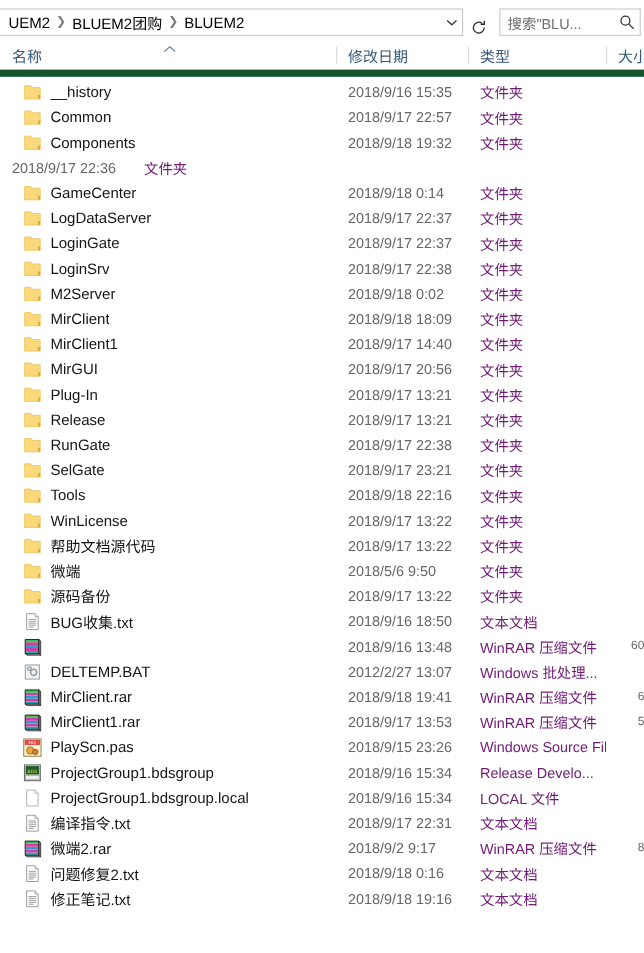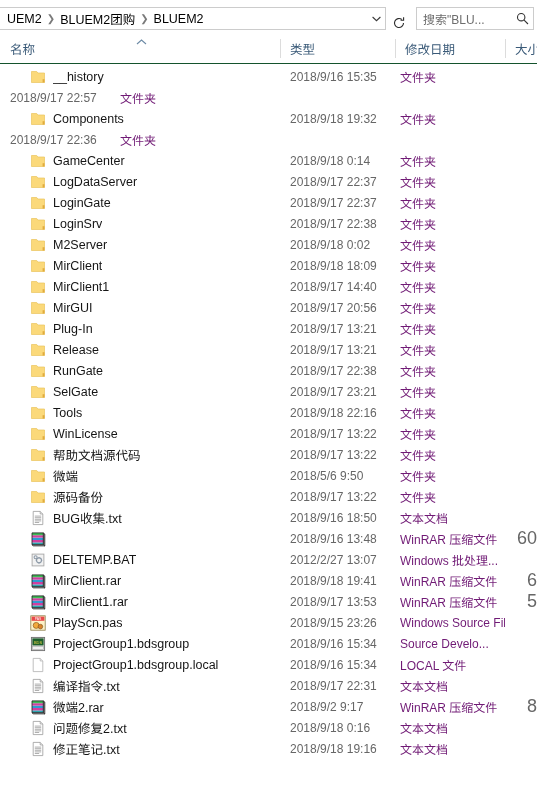--- a/index.html
+++ b/index.html
@@ -106,21 +106,21 @@
     display: flex;
     align-items: center;
     justify-content: center;
     color: #333333;
   }
 
   
   .col-header {
     display: flex;
     height: 30px;
-    border-bottom: 1px solid #14532d;
+    border-bottom: 6px solid #14532d;
     box-sizing: border-box;
     position: relative;
     margin-top: 4px;
   }
   .col {
     position: relative;
     display: flex;
     align-items: center;
     color: #3a5a78;
     font-size: 12.5px;
@@ -158,21 +158,21 @@
   .row {
     display: flex;
     align-items: center;
     height: 21px;
     box-sizing: border-box;
   }
   .cell-name {
     flex: 0 0 280px;
     display: flex;
     align-items: center;
-    padding-left: 30px;
+    padding-left: 19px;
     box-sizing: border-box;
     min-width: 0;
     overflow: hidden;
   }
   .cell-date {
     flex: 0 0 110px;
     color: #666666;
     font-size: 12px;
     white-space: nowrap;
     padding-left: 10px;
@@ -184,21 +184,21 @@
     color: #701a75;
     font-size: 12px;
     white-space: nowrap;
     padding-left: 10px;
     box-sizing: border-box;
     overflow: hidden;
   }
   .cell-size {
     flex: 1 1 auto;
     color: #666666;
-    font-size: 18px;
+    font-size: 10px;
     white-space: nowrap;
     text-align: right;
     padding-right: 0px;
     box-sizing: border-box;
     overflow: hidden;
   }
   .fname {
     font-size: 12.5px;
     color: #151515;
     white-space: nowrap;
@@ -250,25 +250,25 @@
         <line x1="8.1" y1="8.1" x2="12" y2="12" stroke="#333333" stroke-width="1.1"></line>
       </svg>
     </div>
   </div>
 </div>
 
 <div class="col-header">
   <div class="col col-name">
     <span>名称</span>
   </div>
+  <div class="col col-date">
+    <span>修改日期</span>
+  </div>
   <div class="col col-type">
     <span>类型</span>
-  </div>
-  <div class="col col-date">
-    <span>修改日期</span>
   </div>
   <div class="col col-size">
     <span>大小</span>
   </div>
   <div class="sort-caret">
     <svg width="11" height="6" viewBox="0 0 11 6">
         <path d="M1 5 L5.5 1 L10 5" fill="none" stroke="#6d8ba6" stroke-width="1.1"></path>
       </svg>
   </div>
 </div>
@@ -283,20 +283,30 @@
             <path d="M12.6 10.2 h1.9 v3.3 h-1.9 z" fill="#e0ab3e"></path>
           </svg>
         </span>
         <span class="fname">__history</span>
       </div>
       <div class="cell-date">2018/9/16 15:35</div>
       <div class="cell-type">文件夹</div>
       <div class="cell-size"></div>
     </div>
     <div class="row">
+      <div class="cell-name">
+        <span class="icon">
+          <svg width="16" height="16" viewBox="0 0 16 16">
+            <path d="M1.5 2.5 h5.2 l1.2 1.5 h6.6 v9.5 h-13 z" fill="#fbd97a"></path>
+            <path d="M1.5 2.5 h5.2 l1.2 1.5 h6.6 v9.5 h-13 z" fill="none" stroke="#e9c45d" stroke-width="0.7"></path>
+            <path d="M12.6 10.2 h1.9 v3.3 h-1.9 z" fill="#e0ab3e"></path>
+          </svg>
+        </span>
+        <span class="fname">Common</span>
+      </div>
       <div class="cell-date">2018/9/17 22:57</div>
       <div class="cell-type">文件夹</div>
       <div class="cell-size"></div>
     </div>
     <div class="row">
       <div class="cell-name">
         <span class="icon">
           <svg width="16" height="16" viewBox="0 0 16 16">
             <path d="M1.5 2.5 h5.2 l1.2 1.5 h6.6 v9.5 h-13 z" fill="#fbd97a"></path>
             <path d="M1.5 2.5 h5.2 l1.2 1.5 h6.6 v9.5 h-13 z" fill="none" stroke="#e9c45d" stroke-width="0.7"></path>
@@ -694,21 +704,21 @@
           <svg width="16" height="16" viewBox="0 0 16 16">
             <rect x="1.4" y="1.4" width="13.2" height="13.2" fill="#d9d9d9" stroke="#6f6f6f" stroke-width="0.9"></rect>
             <rect x="2.4" y="2.4" width="11.2" height="7.0" fill="#1d5f2a"></rect>
             <text x="8" y="8.0" font-size="4.0" fill="#e8d44a" text-anchor="middle" font-family="Liberation Sans, sans-serif">BDS</text>
             <rect x="2.4" y="10.2" width="11.2" height="3.4" fill="#efefef" stroke="#9a9a9a" stroke-width="0.5"></rect>
           </svg>
         </span>
         <span class="fname">ProjectGroup1.bdsgroup</span>
       </div>
       <div class="cell-date">2018/9/16 15:34</div>
-      <div class="cell-type">Source Develo...</div>
+      <div class="cell-type">Release Develo...</div>
       <div class="cell-size"></div>
     </div>
     <div class="row">
       <div class="cell-name">
         <span class="icon">
           <svg width="16" height="16" viewBox="0 0 16 16">
             <path d="M3.2 1.4 h7 l2.6 2.6 v10.6 h-9.6 z" fill="#ffffff" stroke="#b0b0b0" stroke-width="0.8"></path>
             <path d="M10.2 1.4 v2.6 h2.6" fill="#efefef" stroke="#b0b0b0" stroke-width="0.7"></path>
           </svg>
         </span>

